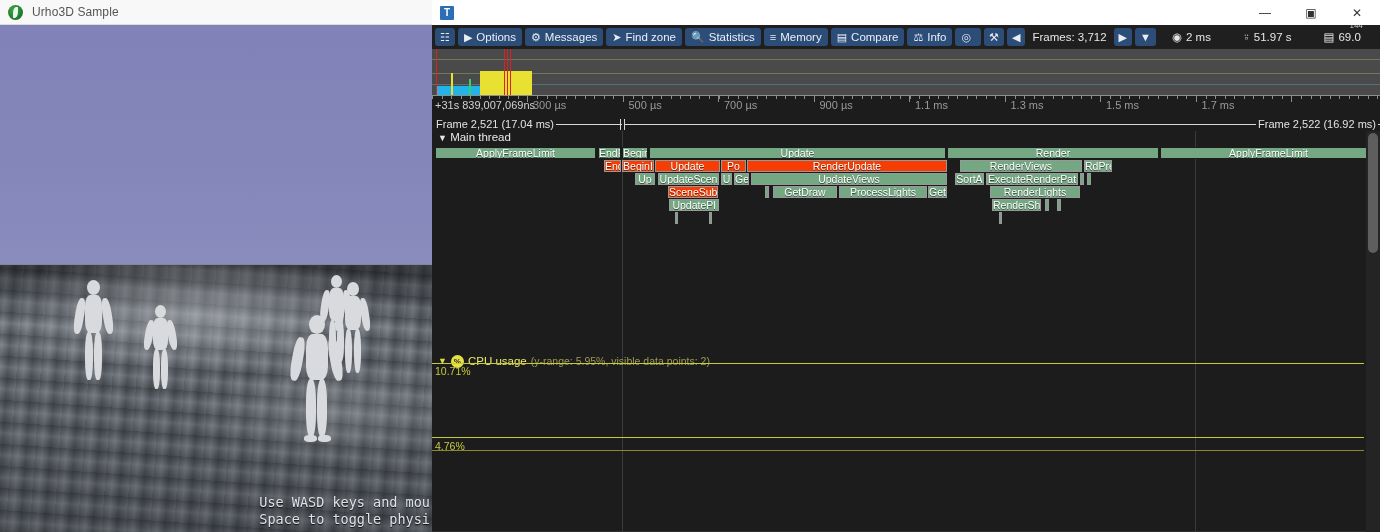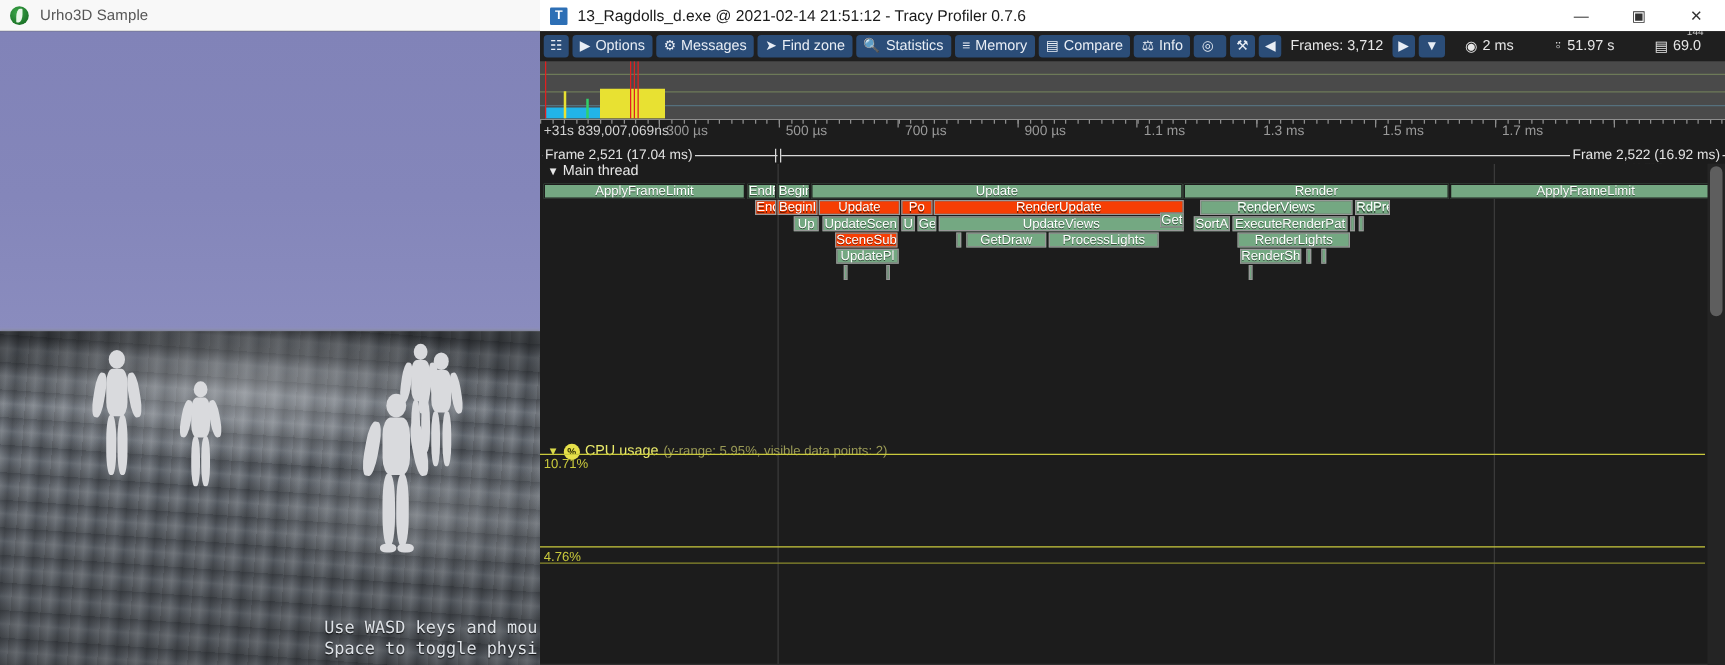--- a/index.html
+++ b/index.html
@@ -276,21 +276,20 @@
         <div>Use WASD keys and mou</div>
         <div>Space to toggle physi</div>
       </div>
     </div>
   </div>
 
   <div id="tracy">
 
     <div id="tracy-titlebar">
       <span id="tracy-appicon"></span>
-      <span id="tracy-title">13_Ragdolls_d.exe @ 2021-02-14 21:51:12 - Tracy Profiler 0.7.6</span>
       <span id="wbtns">
         <span class="wbtn">—</span>
         <span class="wbtn">▣</span>
         <span class="wbtn">✕</span>
       </span>
     </div>
 
     <div id="toolbar">
       <span class="tbtn" style="padding:0 5px;">
         <span class="g">☷</span>
@@ -537,21 +536,21 @@
           <div class="zone green inner" style="left: 302px; width: 15px; top: 42px;">Ge</div>
           <div class="zone green inner" style="left: 319px; width: 196px; top: 42px;">UpdateViews</div>
           <div class="zone green inner" style="left: 523px; width: 29px; top: 42px;">SortA</div>
           <div class="zone green inner" style="left: 554px; width: 92px; top: 42px;">ExecuteRenderPat</div>
           <div class="zone green inner" style="left: 648px; width: 4px; top: 42px;"></div>
           <div class="zone green inner" style="left: 655px; width: 4px; top: 42px;"></div>
           <div class="zone orange inner" style="left: 236px; width: 50px; top: 55px;">SceneSub</div>
           <div class="zone green inner" style="left: 333px; width: 4px; top: 55px;"></div>
           <div class="zone green inner" style="left: 341px; width: 64px; top: 55px;">GetDraw</div>
           <div class="zone green inner" style="left: 407px; width: 88px; top: 55px;">ProcessLights</div>
-          <div class="zone green inner" style="left: 496px; width: 19px; top: 39px;">Get</div>
+          <div class="zone green inner" style="left: 496px; width: 19px; top: 55px;">Get</div>
           <div class="zone green inner" style="left: 558px; width: 90px; top: 55px;">RenderLights</div>
           <div class="zone green inner" style="left: 237px; width: 50px; top: 68px;">UpdatePl</div>
           <div class="zone green inner" style="left: 560px; width: 49px; top: 68px;">RenderSh</div>
           <div class="zone green inner" style="left: 613px; width: 4px; top: 68px;"></div>
           <div class="zone green inner" style="left: 625px; width: 4px; top: 68px;"></div>
           <div class="zone green inner" style="left: 243px; width: 3px; top: 81px;"></div>
           <div class="zone green inner" style="left: 277px; width: 3px; top: 81px;"></div>
           <div class="zone green inner" style="left: 567px; width: 3px; top: 81px;"></div>
         </div>
 

